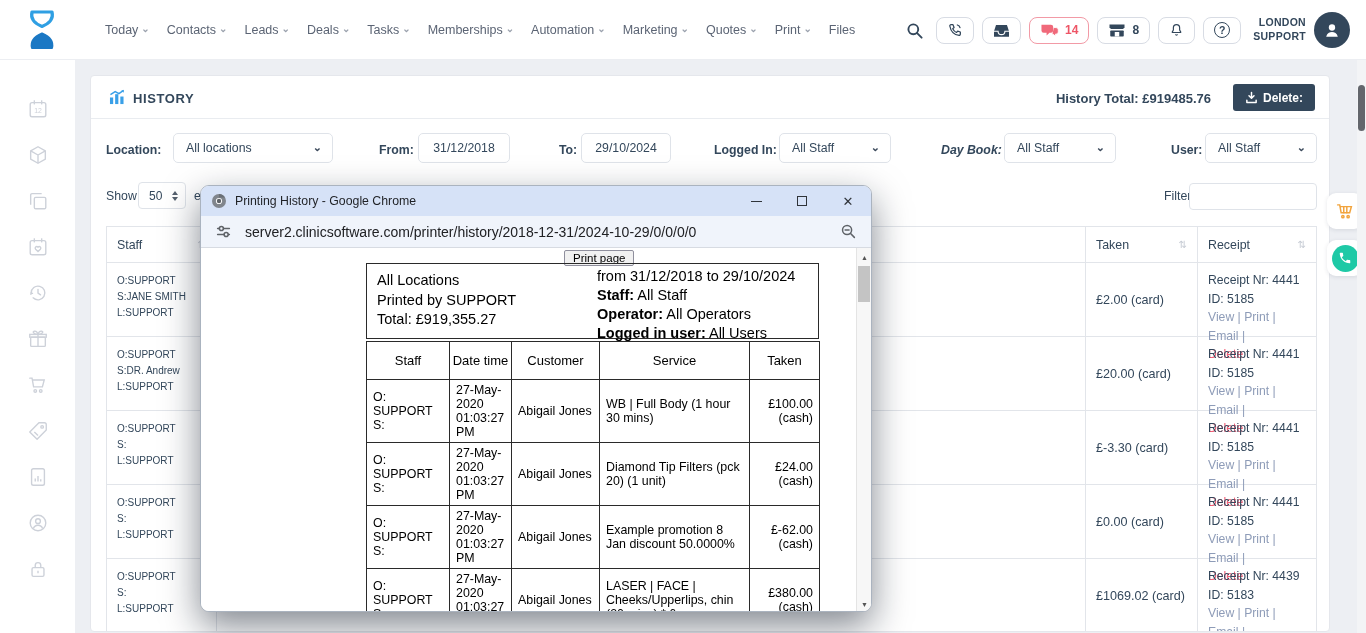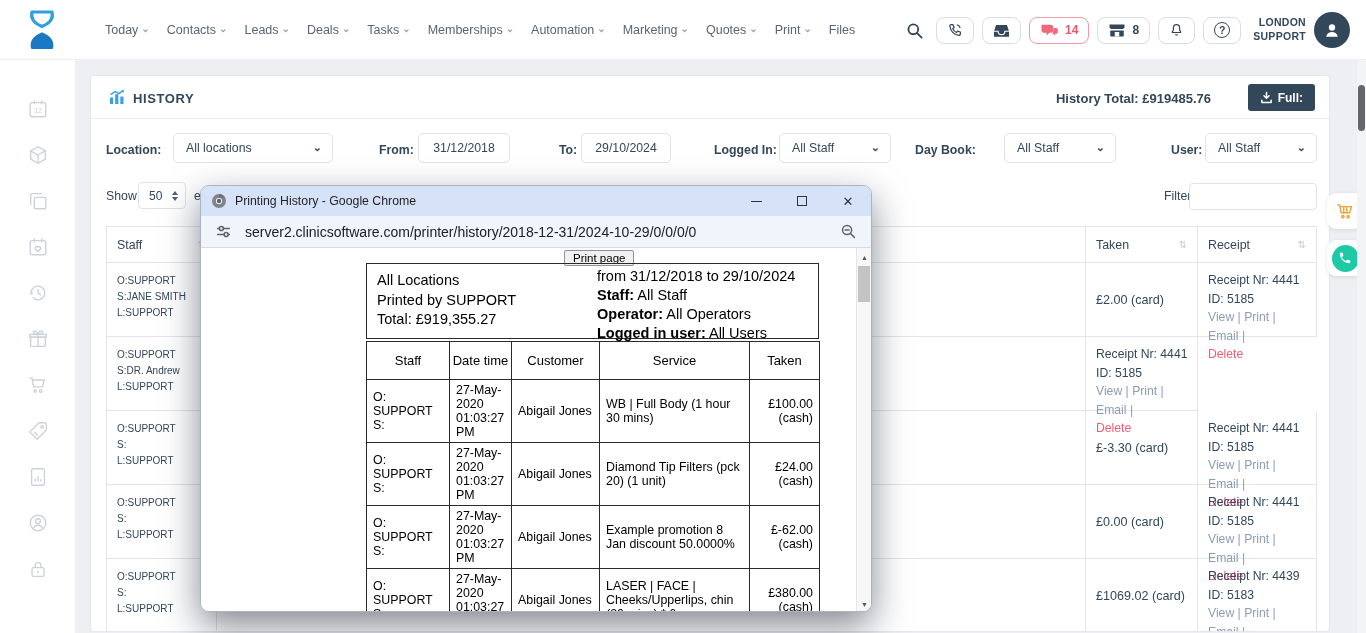--- a/index.html
+++ b/index.html
@@ -338,21 +338,21 @@
       </span>
       <span class="page-title">HISTORY</span>
       <span class="hist-total">History Total: £919485.76</span>
       <span class="print-btn">
         <span>
           <svg width="13" height="13" viewBox="0 0 14 14" fill="none" stroke="#fff" stroke-width="1.6" stroke-linecap="round" stroke-linejoin="round">
             <path d="M7 1.5v6M4.3 5.2 7 7.9l2.7-2.7"></path>
               <path d="M2 10v2.5h10V10"></path>
           </svg>
         </span>
-        <span>Full:</span>
+        <span>Delete:</span>
       </span>
     </div>
 
     <span class="flabel" style="left:15px;">Location:</span>
     <span class="sel" style="left:82px;width:160px;">
       <span>All locations</span>
       <span class="chev">⌄</span>
     </span>
     <span class="flabel" style="left:288px;">From:</span>
     <span class="dinput" style="left:327px;width:92px;">
@@ -360,21 +360,21 @@
     </span>
     <span class="flabel" style="left:468px;">To:</span>
     <span class="dinput" style="left:490px;width:90px;">
       <span>29/10/2024</span>
     </span>
     <span class="flabel" style="left:623px;text-align:right;">Logged In:</span>
     <span class="sel" style="left:688px;width:112px;">
       <span>All Staff</span>
       <span class="chev">⌄</span>
     </span>
-    <span class="flabel" style="left:824px;">Day Book:</span>
+    <span class="flabel" style="left:850px;font-style:italic;">Day Book:</span>
     <span class="sel" style="left:913px;width:112px;">
       <span>All Staff</span>
       <span class="chev">⌄</span>
     </span>
     <span class="flabel" style="left:1080px;">User:</span>
     <span class="sel" style="left:1114px;width:112px;">
       <span>All Staff</span>
       <span class="chev">⌄</span>
     </span>
 
@@ -423,20 +423,21 @@
         </span>
       </div>
 
       <div class="brow body">
         <span class="bcell staff-cell">
           <div>O:SUPPORT</div>
           <div>S:DR. Andrew</div>
           <div>L:SUPPORT</div>
         </span>
         <span class="bcell"></span>
+        <span class="bcell taken-cell">£20.00  (card)</span>
         <span class="bcell receipt-cell">
           <div>Receipt Nr: 4441</div>
           <div>ID: 5185</div>
           <div><span class="rlink">View</span> <span class="rsep">|</span> <span class="rlink">Print</span> <span class="rsep">|</span> <span class="rlink">Email</span> <span class="rsep">|</span></div>
           <div class="rdel">Delete</div>
         </span>
       </div>
 
       <div class="brow body">
         <span class="bcell staff-cell">

